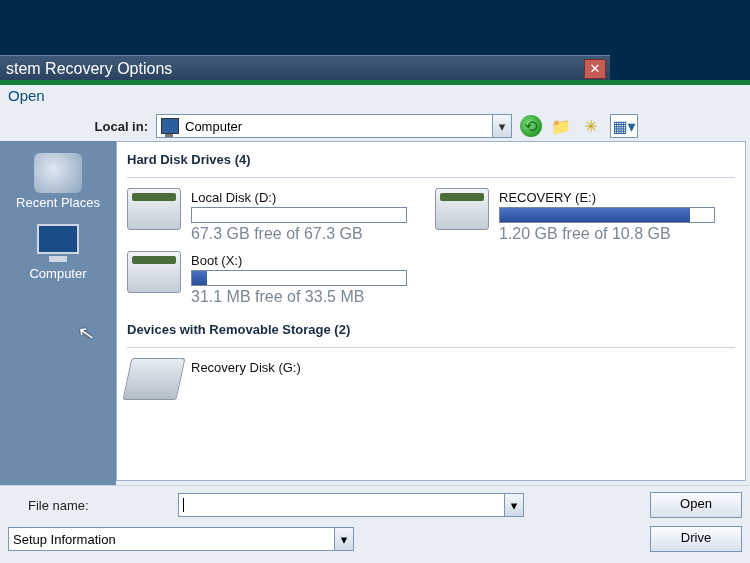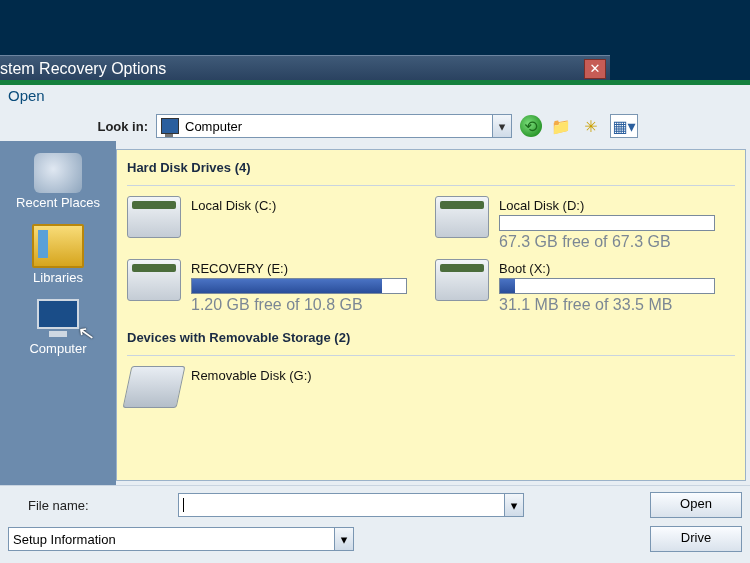--- a/index.html
+++ b/index.html
@@ -1,19 +1,19 @@
 <!DOCTYPE html>
 <html><head>
 <meta charset="utf-8">
 <style>
   html,body{margin:0;padding:0;width:750px;height:563px;background:#002a4a;
             font-family:"Segoe UI",Tahoma,sans-serif;font-size:13px;color:#000;overflow:hidden}
   .parent-titlebar{position:absolute;left:0;top:55px;width:610px;height:25px;
                    background:linear-gradient(#3f5a78,#2a4260);color:#fff;font-size:16px;
-                   line-height:25px;box-sizing:border-box;
+                   line-height:25px;padding-left:6px;box-sizing:border-box;
                    border-top:1px solid #6c84a0}
   .parent-titlebar .x{position:absolute;right:4px;top:3px;width:20px;height:18px;
                        background:#c65c56;color:#fff;text-align:center;line-height:18px;
                        border:1px solid #7a2e28;font-family:Arial;font-size:13px}
   .dlg{position:absolute;left:0;top:80px;width:750px;height:483px;
        background:#e8eef3;display:flex;flex-direction:column;border-top:5px solid #15803d}
   .dlg-title{height:24px;background:#e8eef3;color:#0a4c7b;font-size:15px;
              padding:2px 0 0 8px}
   .lookin-row{height:30px;display:flex;align-items:center;padding:0 8px;gap:8px}
   .lookin-row .lbl{width:140px;text-align:right;font-weight:700;color:#222}
@@ -36,21 +36,21 @@
   .place{width:100%;text-align:center;padding:4px 0 10px;cursor:default}
   .place .ic{width:48px;height:40px;margin:0 auto 2px}
   .ic-recent{background:radial-gradient(circle at 40% 40%,#e0e8f2,#8ea5bd);border-radius:6px}
   .ic-lib{background:linear-gradient(#f8dc78,#d6a51e);border:2px solid #b8860b;border-radius:2px;position:relative}
   .ic-lib:before{content:"";position:absolute;left:4px;top:4px;width:10px;height:28px;background:#5aa0d8}
   .ic-comp{position:relative}
   .ic-comp .scr{width:38px;height:26px;background:#1a4d88;border:2px solid #cfd8e2;margin:0 auto}
   .ic-comp .base{width:18px;height:6px;background:#cfd8e2;margin:2px auto 0}
   .cursor{position:absolute;left:78px;top:180px;font-size:20px;color:#fff;
           text-shadow:0 0 2px #000;transform:rotate(-10deg);pointer-events:none}
-  .main{flex:1;background:#fef9c3;border:1px solid #9bb2c9;margin:8px 4px 4px 0;
+  .main{flex:1;background:#ffffff;border:1px solid #9bb2c9;margin:0 4px 4px 0;
         padding:6px 10px;overflow:auto;position:relative}
   .group-hdr{font-weight:700;color:#1a2b44;margin:4px 0 10px}
   .hr{height:1px;background:#c9d4e0;margin:2px 0 10px}
   .drive-grid{display:flex;flex-wrap:wrap;gap:8px 28px;margin-bottom:16px}
   .drive{display:flex;width:280px;gap:10px}
   .drv-ic{width:52px;height:40px;flex:none;position:relative}
   .hdd{background:linear-gradient(#f2f5f8,#c4ccd5);border:1px solid #8a96a3;border-radius:3px}
   .hdd:before{content:"";position:absolute;left:4px;right:4px;top:4px;height:8px;
               background:#4b6d3c;border-radius:2px}
   .cd{background:radial-gradient(circle at 45% 45%,#fff,#bcc6d0);border-radius:50%}
@@ -82,61 +82,51 @@
 
 <div class="parent-titlebar">
   <span>stem Recovery Options</span>
   <div class="x">✕</div>
 </div>
 
 <div class="dlg">
   <div class="dlg-title">Open</div>
 
   <div class="lookin-row">
-    <div class="lbl">Look in:</div>
+    <div class="lbl">Local in:</div>
     <div class="lookin-combo">
       <span class="mon"></span>
       <span>Computer</span>
       <span class="dd">▾</span>
     </div>
     <span class="tool-icn back">⟲</span>
     <span class="tool-icn up">📁</span>
     <span class="tool-icn newf">✳</span>
     <span class="tool-icn view">▦▾</span>
   </div>
 
   <div class="body">
     <div class="places" id="places" style="position: relative;">
         <div class="place">
           <div class="ic ic-recent"></div>
           <div>Recent Places</div>
         </div>
         <div class="place">
-          <div class="ic ic-lib"></div>
-          <div>Libraries</div>
-        </div>
-        <div class="place">
           <div class="ic ic-comp">
             <div class="scr"></div>
             <div class="base"></div>
           </div>
           <div>Computer</div>
         </div>
         <div class="cursor">↖</div>
       </div>
     <div class="main" id="main">
         <div class="group-hdr">Hard Disk Drives (4)</div>
         <div class="hr"></div>
         <div class="drive-grid">
-          <div class="drive">
-            <div class="drv-ic hdd"></div>
-            <div class="drv-info">
-              <div class="drv-name">Local Disk (C:)</div>
-            </div>
-          </div>
           <div class="drive">
             <div class="drv-ic hdd"></div>
             <div class="drv-info">
               <div class="drv-name">Local Disk (D:)</div>
               <div class="bar">
                 <div class="bar-fill" style="width:0%"></div>
               </div>
               <div class="free">67.3 GB free of 67.3 GB</div>
             </div>
           </div>
@@ -160,21 +150,21 @@
               <div class="free">31.1 MB free of 33.5 MB</div>
             </div>
           </div>
         </div>
         <div class="group-hdr">Devices with Removable Storage (2)</div>
         <div class="hr"></div>
         <div class="drive-grid">
           <div class="drive">
             <div class="drv-ic rem"></div>
             <div class="drv-info">
-              <div class="drv-name">Removable Disk (G:)</div>
+              <div class="drv-name">Recovery Disk (G:)</div>
             </div>
           </div>
         </div>
       </div>
   </div>
 
   <div class="bottom">
     <div class="brow">
       <div class="lbl">File name:</div>
       <div class="txt">

